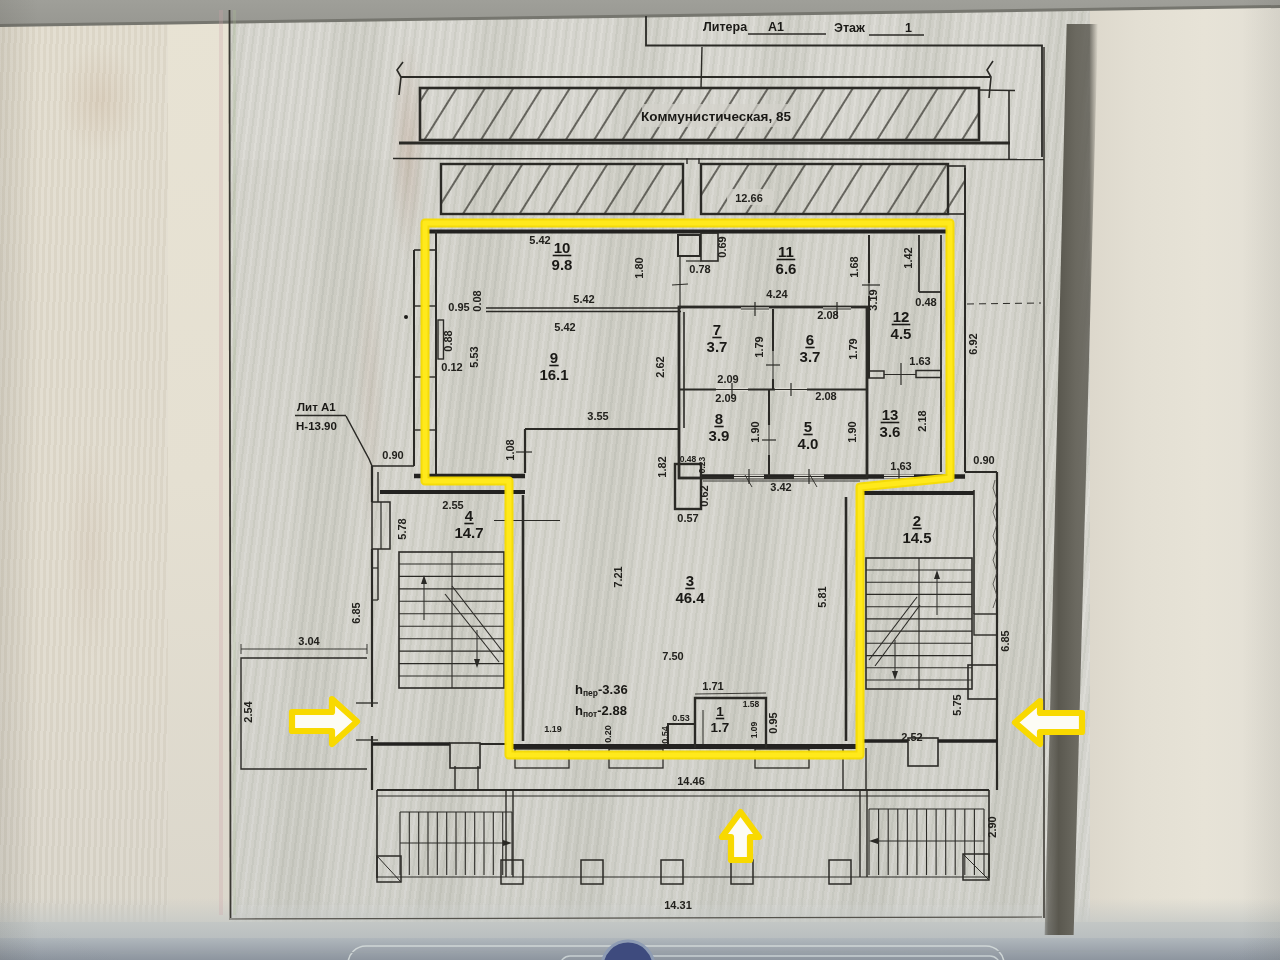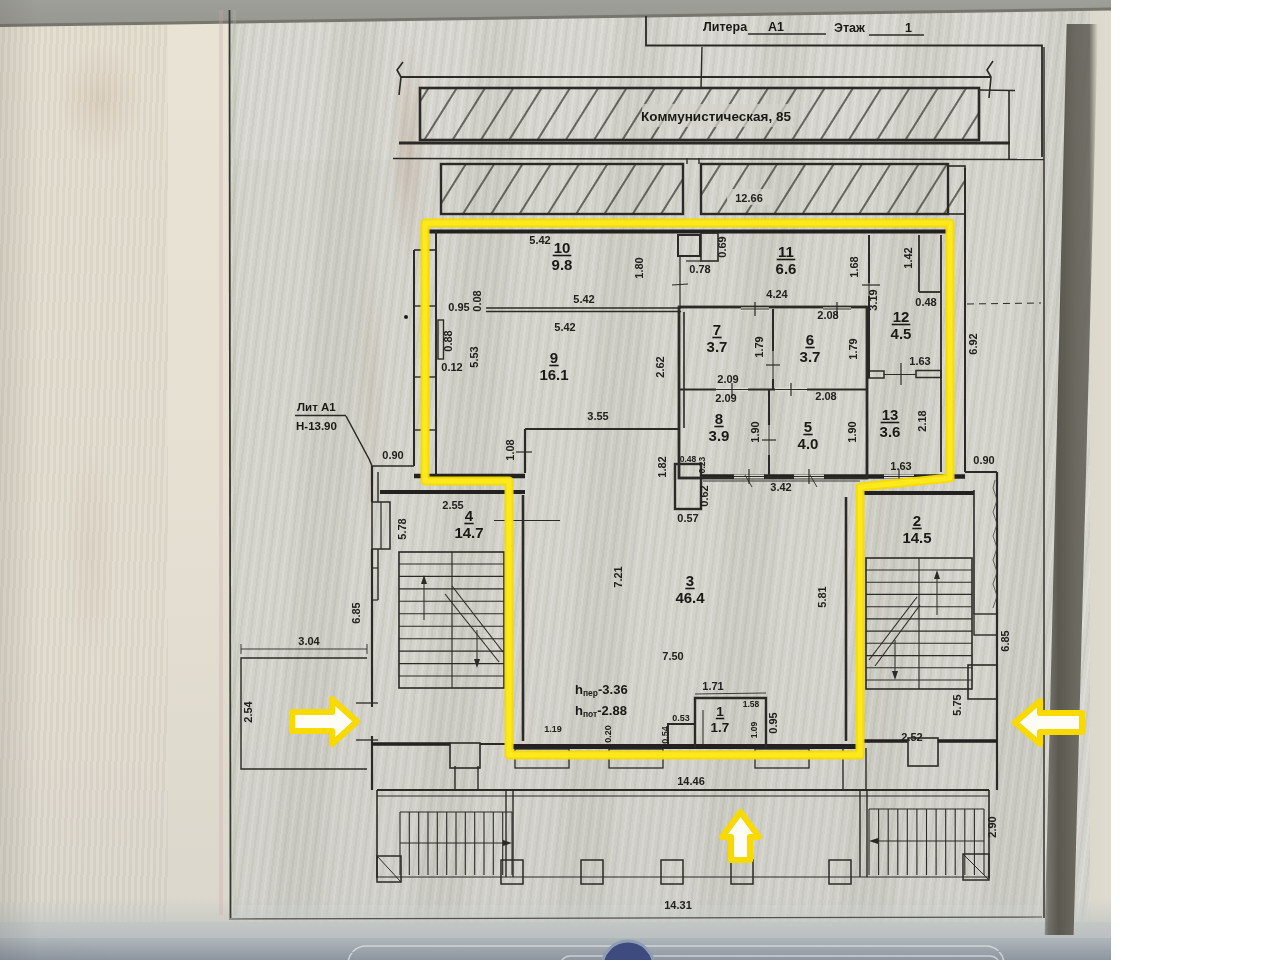--- a/index.html
+++ b/index.html
@@ -1,15 +1,15 @@
 <!DOCTYPE html>
 <html><head><meta charset="utf-8">
 <style>
 html,body{margin:0;padding:0;}
-#stage{position:relative;width:1111px;height:960px;overflow:hidden;font-family:"Liberation Sans",sans-serif;background:#a21caf;}
+#stage{position:relative;width:1280px;height:960px;overflow:hidden;font-family:"Liberation Sans",sans-serif;background:#a21caf;}
 .ly{position:absolute;}
 #base{left:0;top:0;width:1280px;height:960px;background:
  repeating-linear-gradient(94deg, rgba(255,255,255,0.055) 0 42px, rgba(118,126,108,0.05) 58px 92px, rgba(255,255,255,0.05) 108px 142px),
  repeating-linear-gradient(97deg, rgba(255,255,255,0.18) 0 2px, rgba(208,210,200,0.05) 2px 5px, rgba(155,163,145,0.16) 5px 7px, rgba(222,221,211,0.05) 7px 10px),
  linear-gradient(180deg,#d3d2cb 0%,#d4d3cc 60%,#cfcfc9 100%);}
 #leftcol{left:0;top:0;width:168px;height:960px;background:
  repeating-linear-gradient(92deg, rgba(255,255,255,0.13) 0 3px, rgba(0,0,0,0.02) 3px 6px),
  linear-gradient(180deg,#e0dacb,#ded8ca 70%,#d6d2c7);}
 #leftstrip{left:168px;top:0;width:62px;height:960px;background:linear-gradient(180deg,#e8e3d4,#e5e0d2 50%,#dad6cb);}
 #rightmargin{left:1090px;top:0;width:190px;height:960px;background:linear-gradient(90deg,#ddd8cc,#e3dfd3 25%,#e7e3d7 60%,#e2dfd5);}

